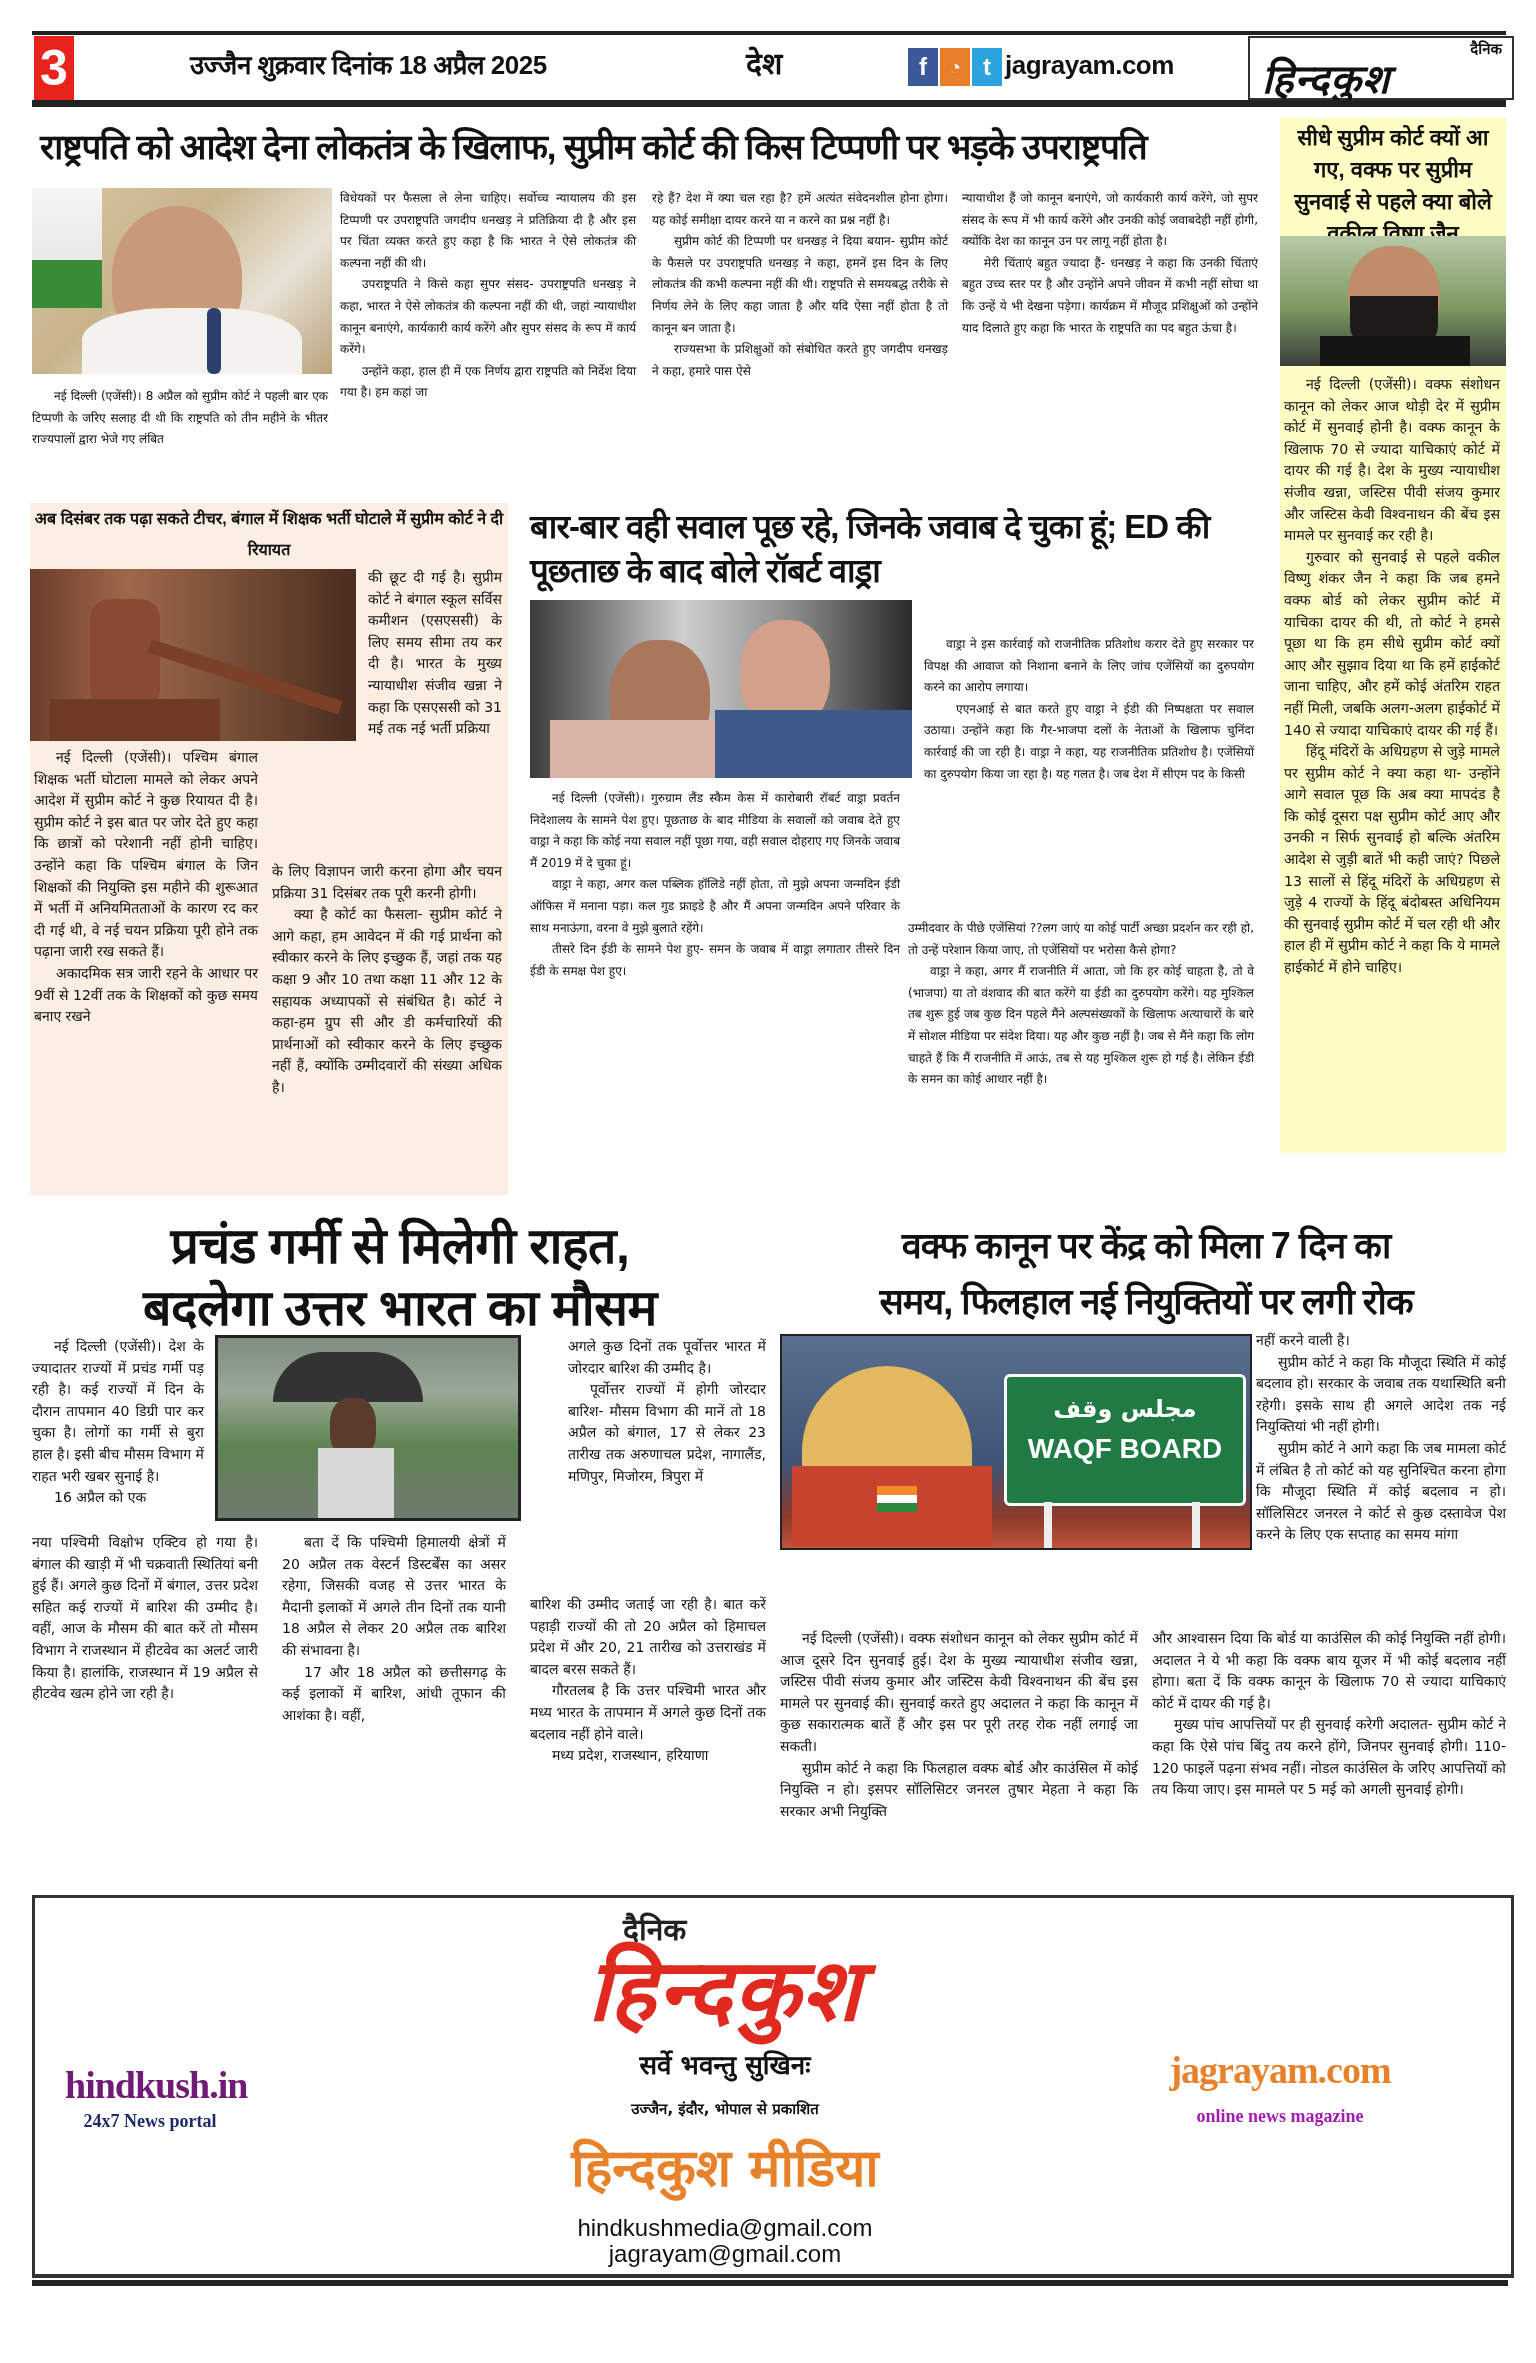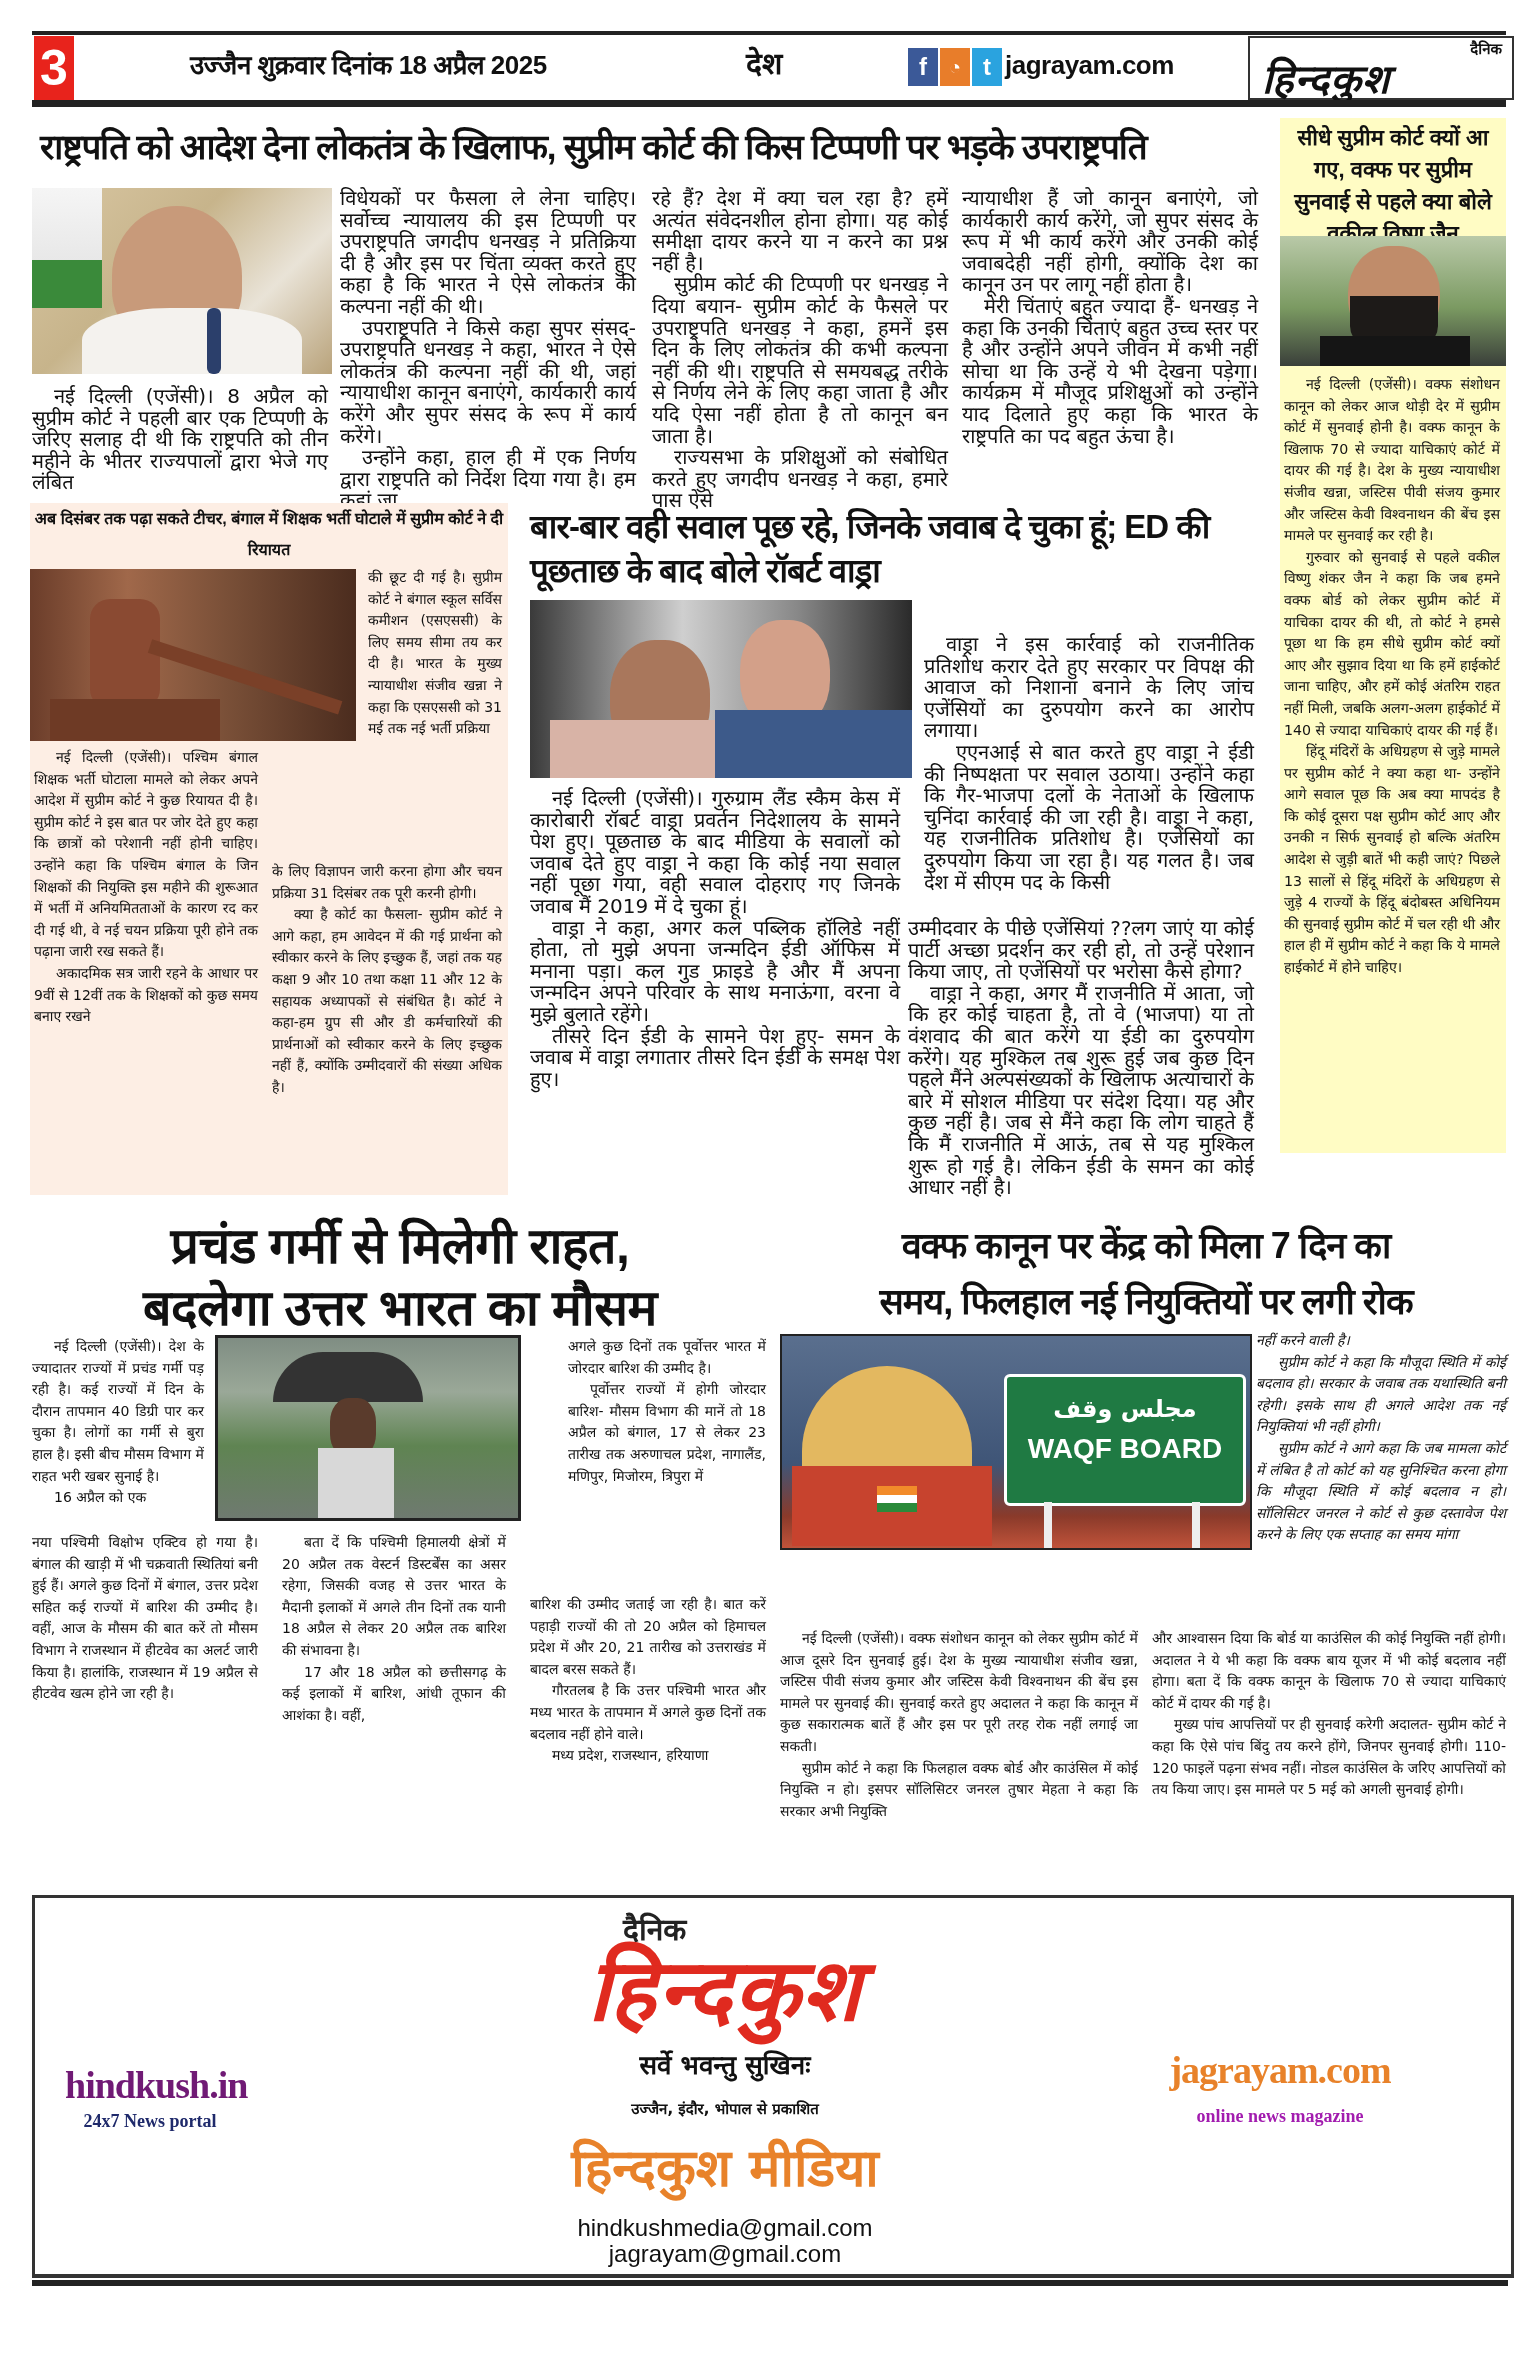--- a/index.html
+++ b/index.html
@@ -1,18 +1,18 @@
 <!DOCTYPE html>
 <html><head>
 <meta charset="utf-8">
 <style>
   html,body{margin:0;padding:0;background:#fff;}
   body{width:1536px;height:2363px;position:relative;overflow:hidden;font-family:"DejaVu Sans","Liberation Sans",sans-serif;color:#111;}
   .abs{position:absolute;}
-  .txt{font-size:20px;line-height:21.6px;text-align:justify;text-indent:22px;}
+  .txt{font-size:12px;line-height:21.6px;text-align:justify;text-indent:22px;}
   .txt p{margin:0;}
   .txt p+p{margin-top:0;}
   .img{position:absolute;overflow:hidden;}
   
   .hdr-top{left:32px;top:31px;width:1474px;height:4px;background:#222;}
   .hdr-bot{left:32px;top:100px;width:1474px;height:7px;background:#222;}
   .pageno{left:34px;top:36px;width:40px;height:64px;background:#e8231c;color:#fff;font:bold 50px "Liberation Sans",sans-serif;text-align:center;line-height:64px;}
   .dateline{left:190px;top:46px;font:bold 26px "Liberation Sans",sans-serif;letter-spacing:-0.5px;}
   .section{left:746px;top:42px;font:bold 30px "Liberation Sans",sans-serif;}
   .social{left:908px;top:48px;display:flex;gap:2px;}
@@ -166,21 +166,21 @@
   <div style="position:absolute;left:20px;top:30px;width:170px;height:110px;border-radius:85px 85px 0 0;background:#e3b860;"></div>
   <div style="position:absolute;left:10px;top:130px;width:200px;height:80px;background:#c7432e;"></div>
   <div style="position:absolute;left:95px;top:150px;width:40px;height:26px;background:linear-gradient(#f28b2a 33%,#fff 33%,#fff 66%,#2a8a3a 66%);"></div>
   <div style="position:absolute;left:222px;top:38px;width:236px;height:126px;background:#1f7a43;border:3px solid #fff;border-radius:6px;text-align:center;color:#fff;">
     <div style="font:bold 24px 'DejaVu Sans',sans-serif;margin-top:18px;">مجلس وقف</div>
     <div style="font:bold 28px 'Liberation Sans',sans-serif;margin-top:10px;">WAQF BOARD</div>
   </div>
   <div style="position:absolute;left:262px;top:166px;width:8px;height:46px;background:#eee;"></div>
   <div style="position:absolute;left:410px;top:166px;width:8px;height:46px;background:#eee;"></div>
 </div>
-<div class="abs txt" style="left:1256px;top:1330px;width:250px;font-size:14px;font-style:italic;">
+<div class="abs txt" style="left:1256px;top:1330px;width:250px;font-size:14px;">
   <p style="text-indent:0">नहीं करने वाली है।</p>
   <p>सुप्रीम कोर्ट ने कहा कि मौजूदा स्थिति में कोई बदलाव हो। सरकार के जवाब तक यथास्थिति बनी रहेगी। इसके साथ ही अगले आदेश तक नई नियुक्तियां भी नहीं होगी।</p>
   <p>सुप्रीम कोर्ट ने आगे कहा कि जब मामला कोर्ट में लंबित है तो कोर्ट को यह सुनिश्चित करना होगा कि मौजूदा स्थिति में कोई बदलाव न हो। सॉलिसिटर जनरल ने कोर्ट से कुछ दस्तावेज पेश करने के लिए एक सप्ताह का समय मांगा</p>
 </div>
 <div class="abs txt" style="left:780px;top:1628px;width:358px;font-size:14px;">
   <p>नई दिल्ली (एजेंसी)। वक्फ संशोधन कानून को लेकर सुप्रीम कोर्ट में आज दूसरे दिन सुनवाई हुई। देश के मुख्य न्यायाधीश संजीव खन्ना, जस्टिस पीवी संजय कुमार और जस्टिस केवी विश्वनाथन की बेंच इस मामले पर सुनवाई की। सुनवाई करते हुए अदालत ने कहा कि कानून में कुछ सकारात्मक बातें हैं और इस पर पूरी तरह रोक नहीं लगाई जा सकती।</p>
   <p>सुप्रीम कोर्ट ने कहा कि फिलहाल वक्फ बोर्ड और काउंसिल में कोई नियुक्ति न हो। इसपर सॉलिसिटर जनरल तुषार मेहता ने कहा कि सरकार अभी नियुक्ति</p>
 </div>
 <div class="abs txt" style="left:1152px;top:1628px;width:354px;font-size:14px;">
   <p style="text-indent:0">और आश्वासन दिया कि बोर्ड या काउंसिल की कोई नियुक्ति नहीं होगी। अदालत ने ये भी कहा कि वक्फ बाय यूजर में भी कोई बदलाव नहीं होगा। बता दें कि वक्फ कानून के खिलाफ 70 से ज्यादा याचिकाएं कोर्ट में दायर की गई है।</p>

